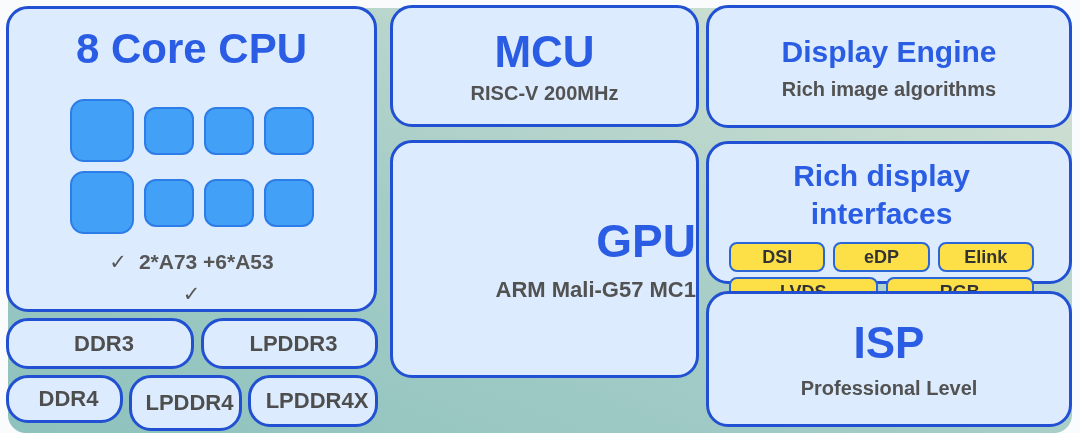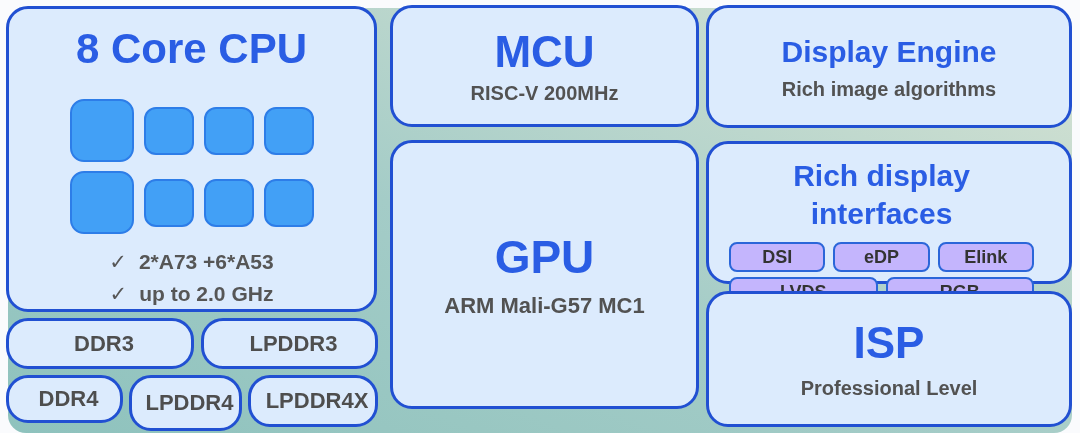--- a/index.html
+++ b/index.html
@@ -48,34 +48,34 @@
   .ddr3{left:6px;top:318px;width:188px;height:51px;}
   .lpddr3{left:201px;top:318px;width:177px;height:51px;}
   .ddr4{left:6px;top:375px;width:117px;height:48px;}
   .lpddr4{left:129px;top:375px;width:113px;height:56px;}
   .lpddr4x{left:248px;top:375px;width:130px;height:52px;}
 
   
   .mcu{left:390px;top:5px;width:309px;height:122px;justify-content:center;gap:4px;}
   .mcu-title{font-size:44px;line-height:50px;}
   .small-sub{font-size:20px;line-height:24px;}
-  .gpu{left:390px;top:140px;width:309px;height:269px;justify-content:center;gap:8px;}
+  .gpu{left:390px;top:140px;width:309px;height:238px;justify-content:center;gap:8px;align-items:flex-end;}
   .gpu-title{font-size:46px;line-height:54px;}
   .gpu-sub{font-size:22px;line-height:28px;}
 
   
   .de{left:706px;top:5px;width:366px;height:123px;justify-content:center;gap:6px;}
   .de-title{font-size:30px;line-height:38px;}
   .rdi{left:706px;top:141px;width:366px;height:143px;padding:13px 35px 0 20px;}
   .rdi-title{font-size:30px;line-height:38px;}
   .chip-row{display:flex;width:100%;gap:8px;margin-top:9px;}
   .chip-row.second{margin-top:5px;}
   .chip{
     flex:1;height:30px;
-    background:#c4b5fd;border:2px solid #2b66d9;border-radius:8px;
+    background:#fde047;border:2px solid #2b66d9;border-radius:8px;
     display:flex;align-items:center;justify-content:center;
     font-size:18px;color:#333333;
   }
   .isp{left:706px;top:291px;width:366px;height:136px;justify-content:center;gap:8px;}
   .isp-title{font-size:44px;line-height:50px;}
 </style>
 </head>
 <body>
 
 <div class="stage">
@@ -97,21 +97,20 @@
           <div class="core small"></div>
         </div>
       </div>
     <div class="cpu-features" id="cpu-features">
         <div class="feature">
           <span class="check">✓</span>
           <span>2*A73 +6*A53</span>
         </div>
         <div class="feature">
           <span class="check">✓</span>
-          <span>up to 2.0 GHz</span>
         </div>
       </div>
   </section>
 
   <section class="panel mem ddr3">
     <div class="mem-label">DDR3</div>
   </section>
   <section class="panel mem lpddr3">
     <div class="mem-label">LPDDR3</div>
   </section>

